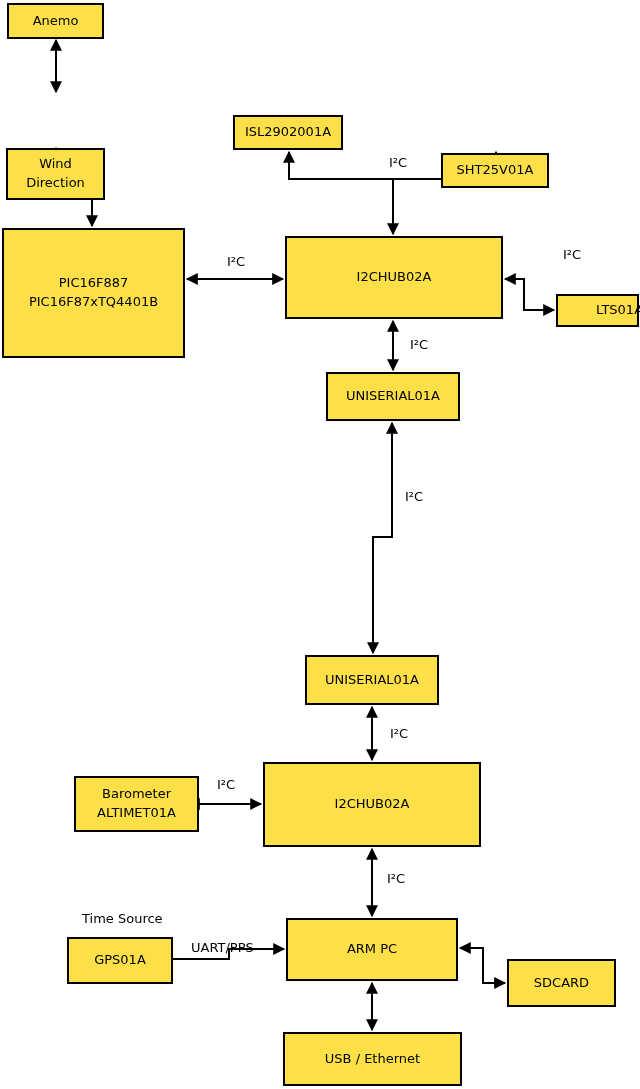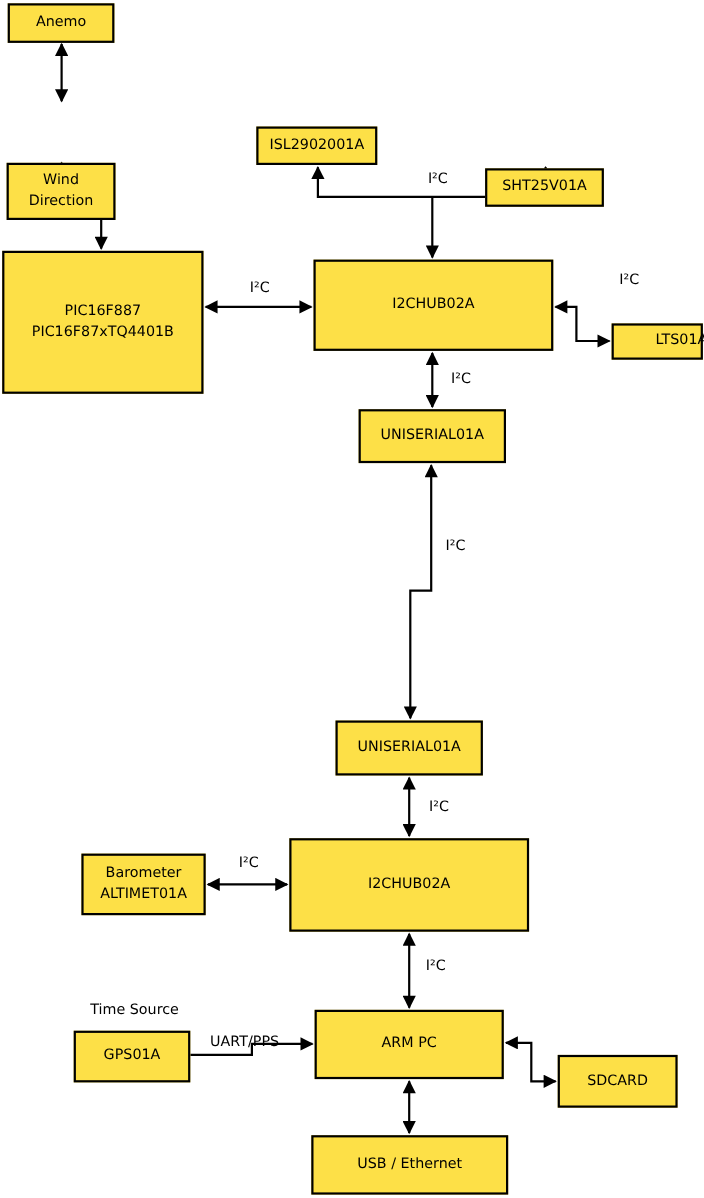--- a/index.html
+++ b/index.html
@@ -91,21 +91,21 @@
   <div class="node" style="left:285px; top:236px; width:218px; height:83px;">I2CHUB02A</div>
 
   <div class="node" style="left:556px; top:294px; width:83px; height:33px;padding-left:44px;">LTS01A</div>
 
   <div class="node" style="left:326px; top:372px; width:134px; height:49px;">UNISERIAL01A</div>
 
   <div class="node" style="left:305px; top:655px; width:134px; height:50px;">UNISERIAL01A</div>
 
   <div class="node" style="left:263px; top:762px; width:218px; height:85px;">I2CHUB02A</div>
 
-  <div class="node" style="left:74px; top:776px; width:113px; height:56px;">Barometer
+  <div class="node" style="left:74px; top:776px; width:125px; height:56px;">Barometer
 ALTIMET01A</div>
 
   <div class="node" style="left:67px; top:937px; width:106px; height:47px;">GPS01A</div>
 
   <div class="node" style="left:286px; top:918px; width:172px; height:63px;">ARM PC</div>
 
   <div class="node" style="left:283px; top:1032px; width:179px; height:54px;">USB / Ethernet</div>
 
   <div class="node" style="left:507px; top:959px; width:109px; height:48px;">SDCARD</div>
 

